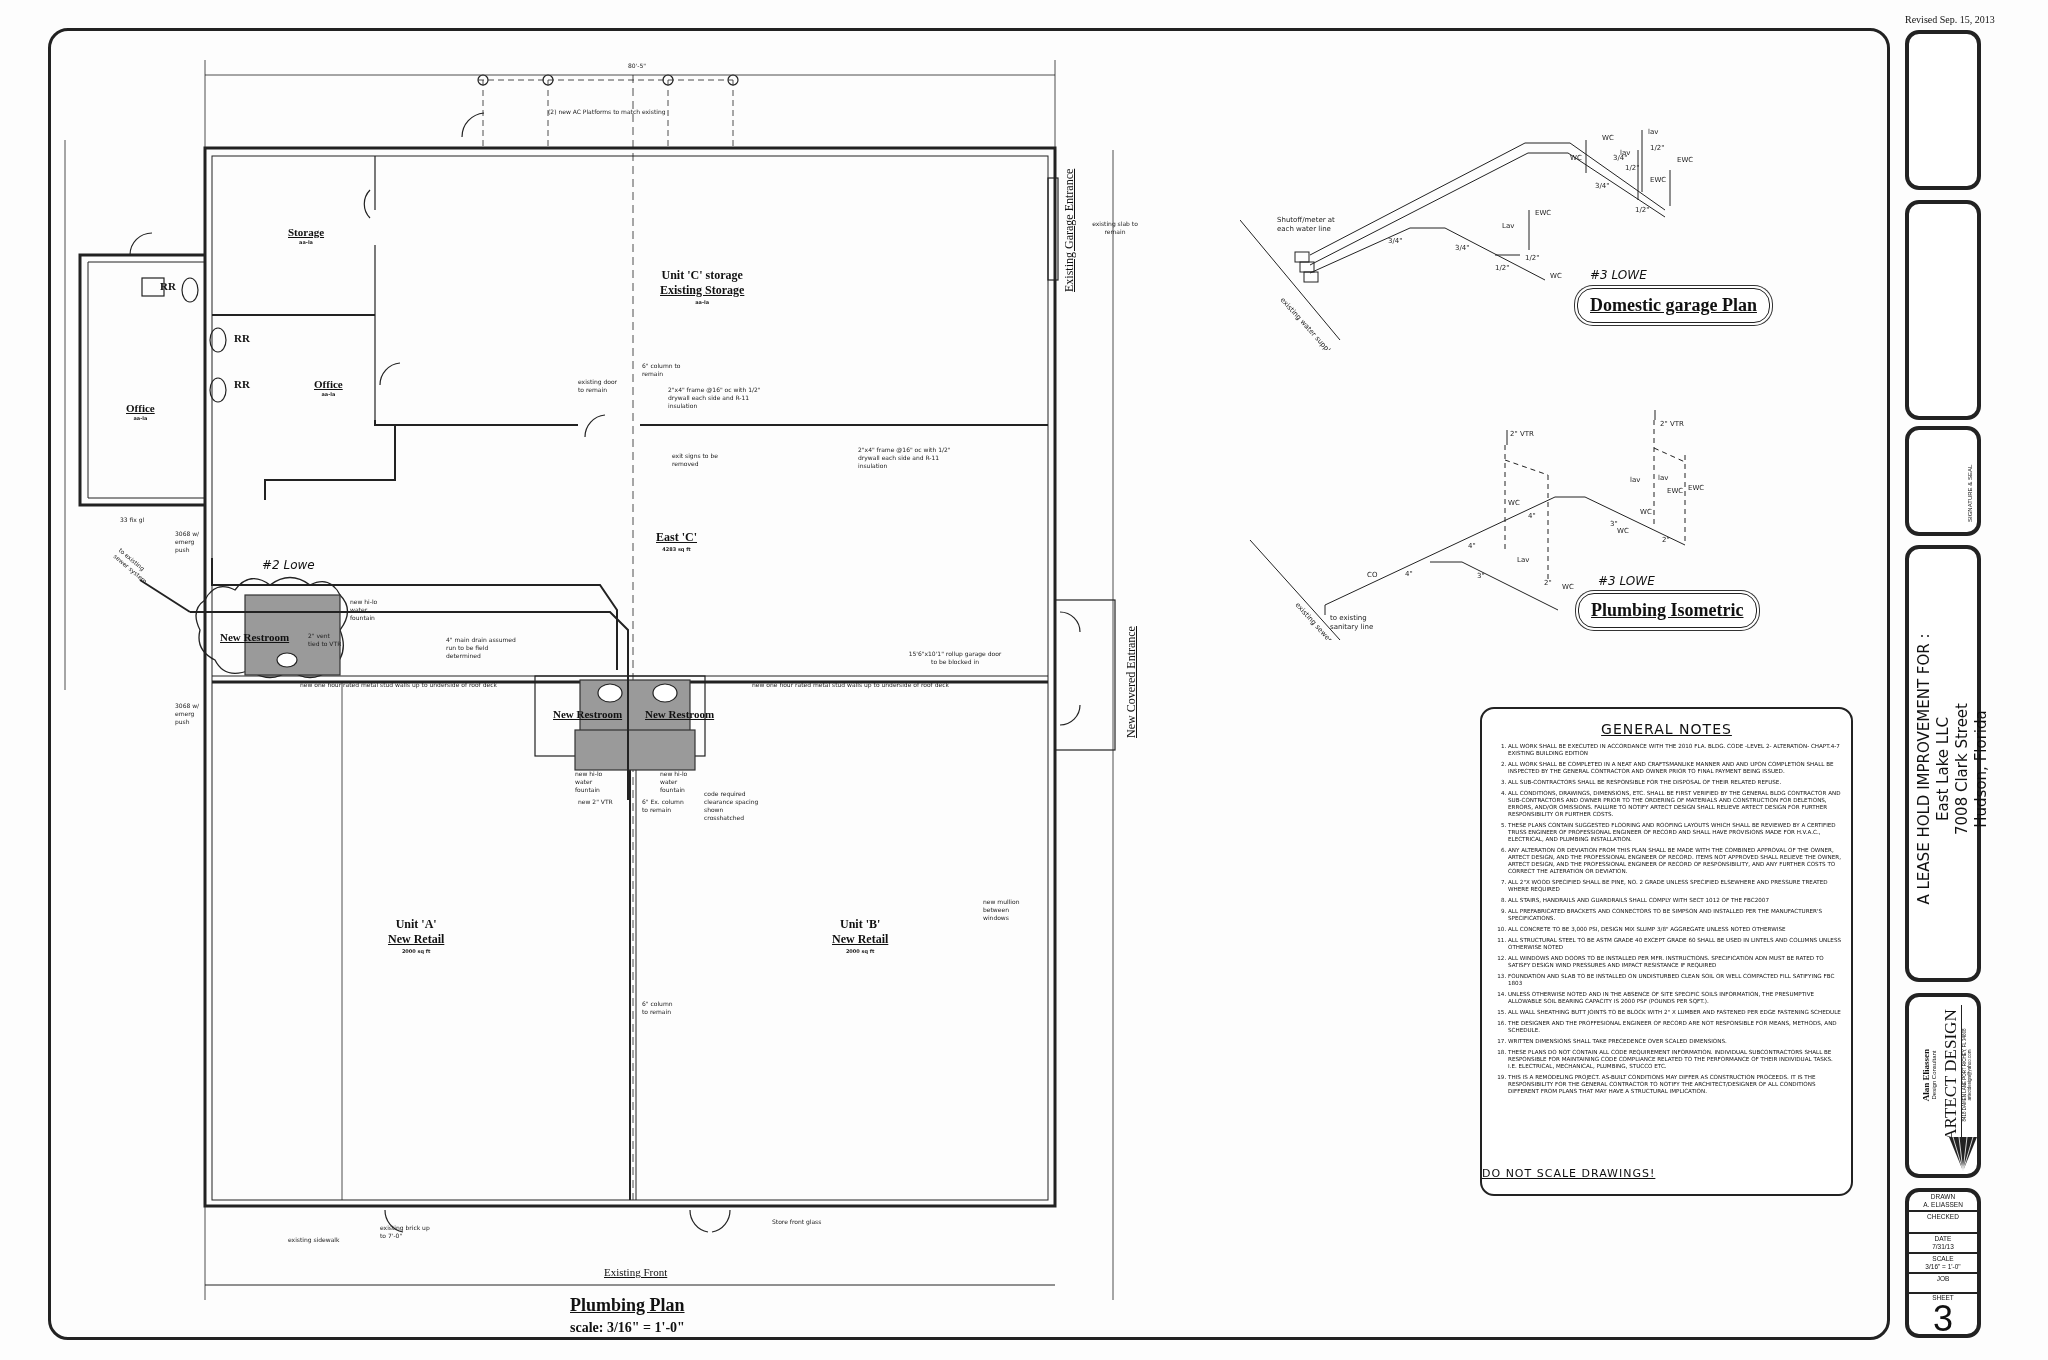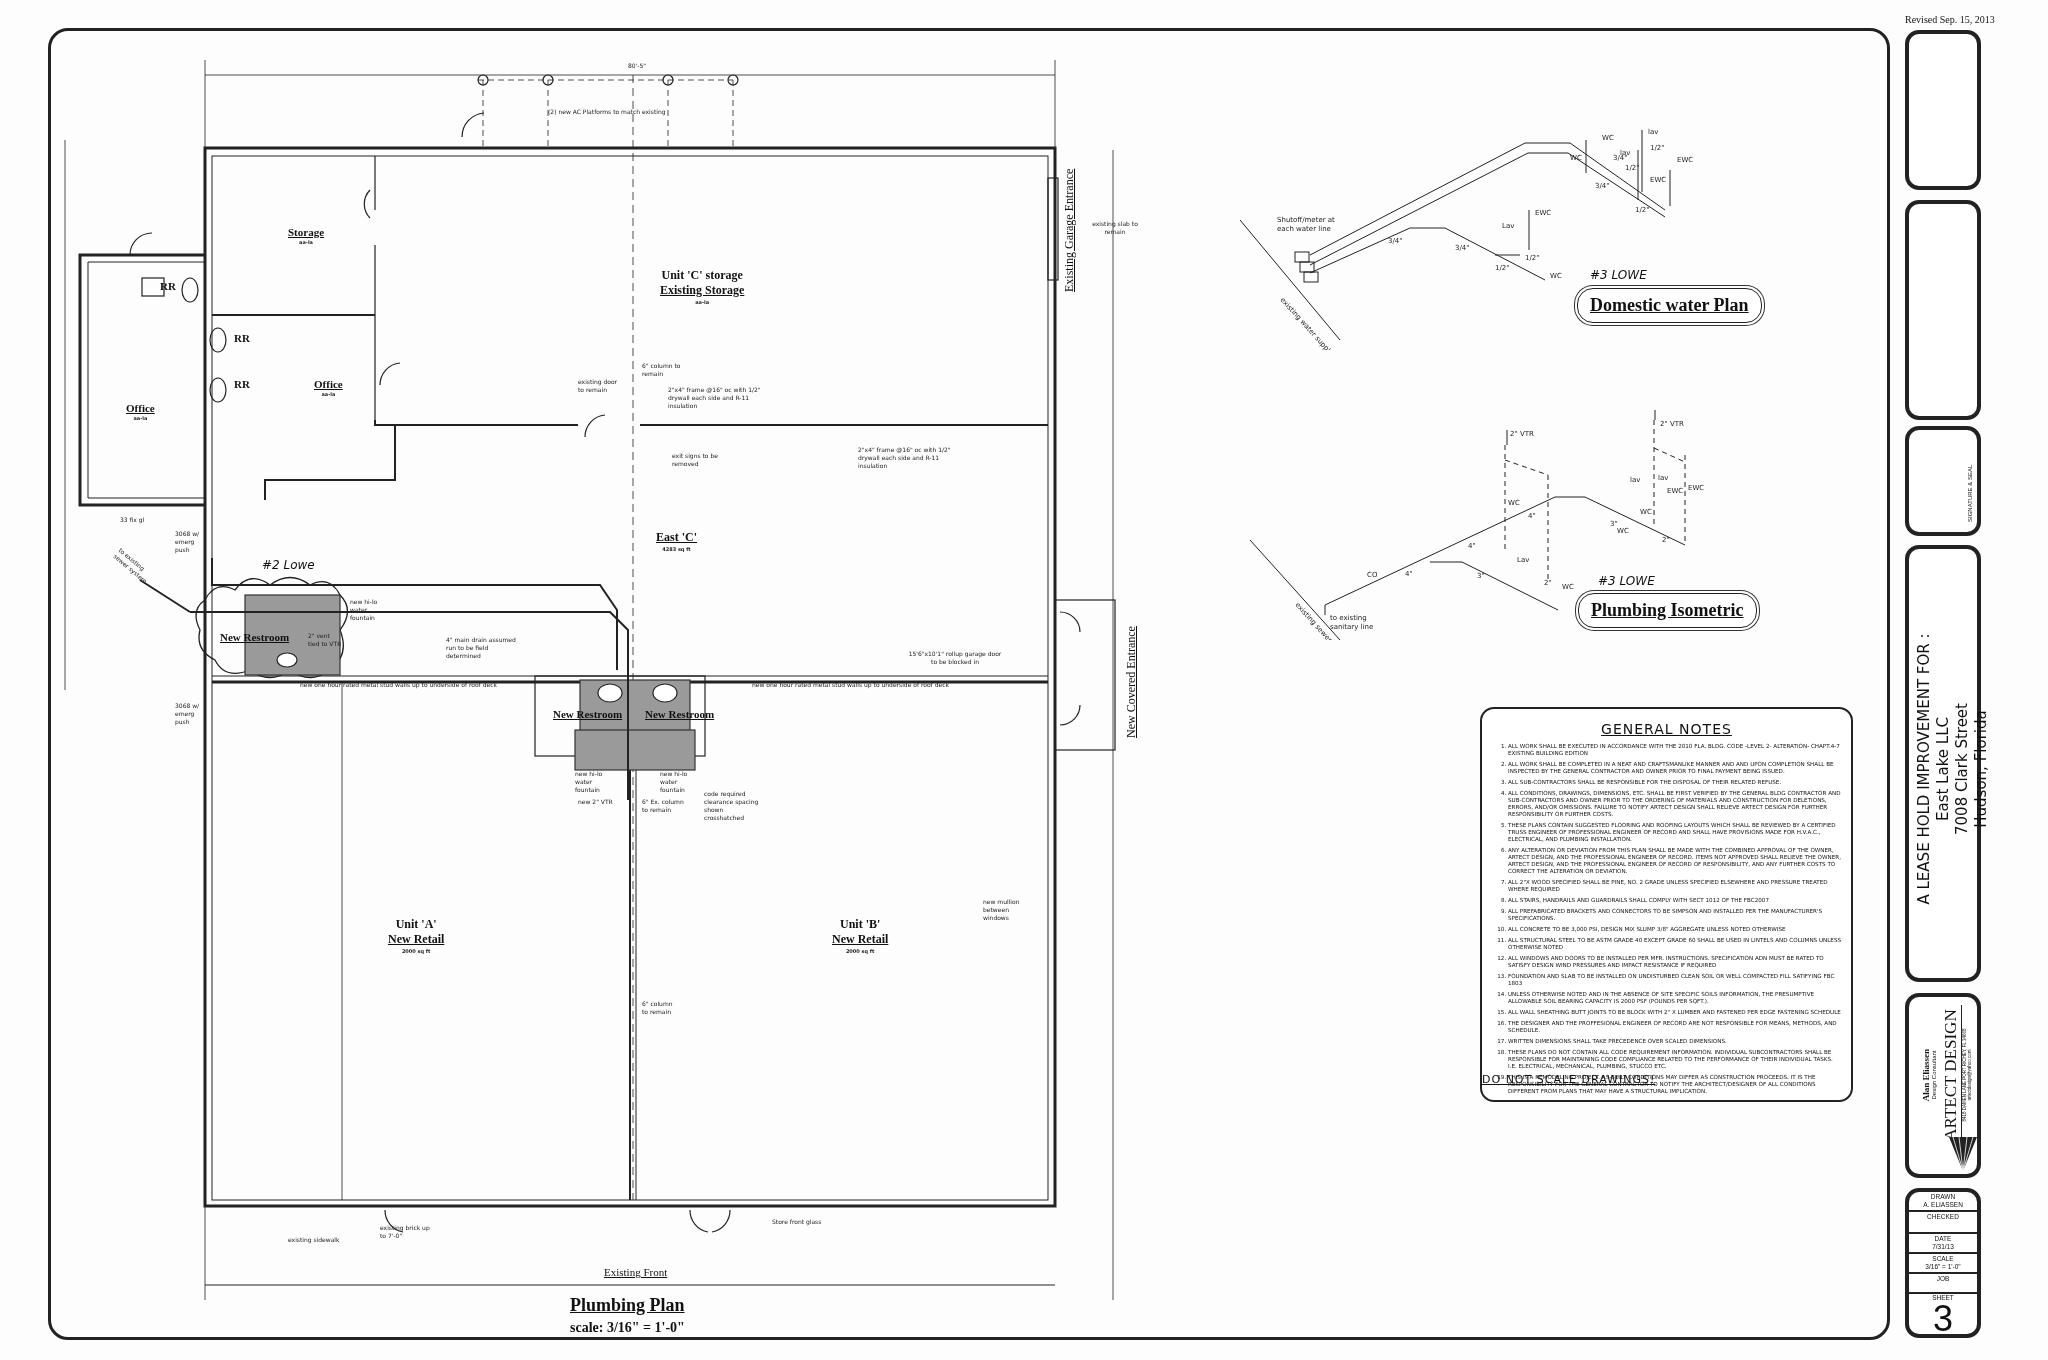--- a/index.html
+++ b/index.html
@@ -7,21 +7,21 @@
   .abs{position:absolute;}
   .frame{position:absolute;left:48px;top:28px;width:1842px;height:1312px;border:3px solid #222;border-radius:20px;box-sizing:border-box;}
   .tb-box{position:absolute;left:1905px;width:76px;border:4px solid #222;border-radius:14px;box-sizing:border-box;background:#fff;}
   .revised{position:absolute;left:1905px;top:14px;font-family:"Liberation Serif",serif;font-size:10px;}
   .vert{position:absolute;transform-origin:left top;transform:rotate(-90deg);white-space:nowrap;}
   .proj{font-family:"DejaVu Sans",sans-serif;font-size:15px;text-align:center;line-height:19px;}
   .serif{font-family:"Liberation Serif",serif;}
   .lbl{position:absolute;font-family:"Liberation Serif",serif;font-weight:bold;font-size:11px;text-align:center;white-space:nowrap;}
   .lbl u{text-decoration:underline;}
   .sm{position:absolute;font-family:"DejaVu Sans",sans-serif;font-size:6px;white-space:nowrap;color:#222;line-height:8px;}
-  .notes{position:absolute;left:1480px;top:707px;width:373px;height:395px;border:2px solid #222;border-radius:14px;box-sizing:border-box;background:#fff;}
+  .notes{position:absolute;left:1480px;top:707px;width:373px;height:489px;border:2px solid #222;border-radius:14px;box-sizing:border-box;background:#fff;}
   .notes h3{margin:12px 0 6px;text-align:center;font-family:"DejaVu Sans",sans-serif;font-weight:normal;font-size:14px;letter-spacing:1px;text-decoration:underline;}
   .notes ol{margin:0;padding:0 10px 0 26px;font-family:"DejaVu Sans",sans-serif;font-size:5.6px;line-height:7px;}
   .notes li{margin-bottom:4px;}
   .notes .dns{position:absolute;left:0;right:0;bottom:14px;text-align:left;font-family:"DejaVu Sans",sans-serif;font-size:11px;text-decoration:underline;letter-spacing:1px;}
   .cloud{position:absolute;border:1.5px solid #222;border-radius:16px;background:#fff;font-family:"Liberation Serif",serif;font-weight:bold;font-size:18px;padding:6px 12px;box-shadow:0 0 0 2px #fff,0 0 0 3px #333;}
   .hand{position:absolute;font-family:"DejaVu Sans",sans-serif;font-size:12px;font-style:italic;}
   .titlebig{position:absolute;font-family:"Liberation Serif",serif;font-weight:bold;text-align:right;white-space:nowrap;}
   .row{border-bottom:2px solid #222;text-align:center;font-size:6.5px;line-height:8px;padding:1px 0;}
 </style>
 </head>
@@ -195,21 +195,21 @@
     <text x="408" y="24">lav</text>
     <text x="410" y="40">1/2"</text>
     <text x="385" y="60">1/2"</text>
     <text x="410" y="72">EWC</text>
     <text x="437" y="52">EWC</text>
     <text x="395" y="102">1/2"</text>
     <text x="40" y="190" transform="rotate(48 40 190)">existing water supply</text>
   </g>
 </svg>
 <div class="hand" style="left:1590px;top:268px">#3 LOWE</div>
-<div class="cloud" style="left:1577px;top:288px;text-decoration:underline">Domestic water Plan</div>
+<div class="cloud" style="left:1577px;top:288px;text-decoration:underline">Domestic garage Plan</div>
 
 <svg class="abs" style="left:1240px;top:400px" width="640" height="240">
   <g stroke="#222" fill="none" stroke-width="1">
     <line x1="10" y1="140" x2="100" y2="240"></line>
     <polyline points="85,215 85,205 315,97 345,97 445,145"></polyline>
     <polyline points="190,162 222,162 318,210"></polyline>
     <line x1="265" y1="45" x2="265" y2="150" stroke-dasharray="5,4"></line>
     <line x1="308" y1="75" x2="308" y2="180" stroke-dasharray="5,4"></line>
     <line x1="265" y1="60" x2="308" y2="75" stroke-dasharray="5,4"></line>
     <line x1="414" y1="20" x2="414" y2="128" stroke-dasharray="5,4"></line>

